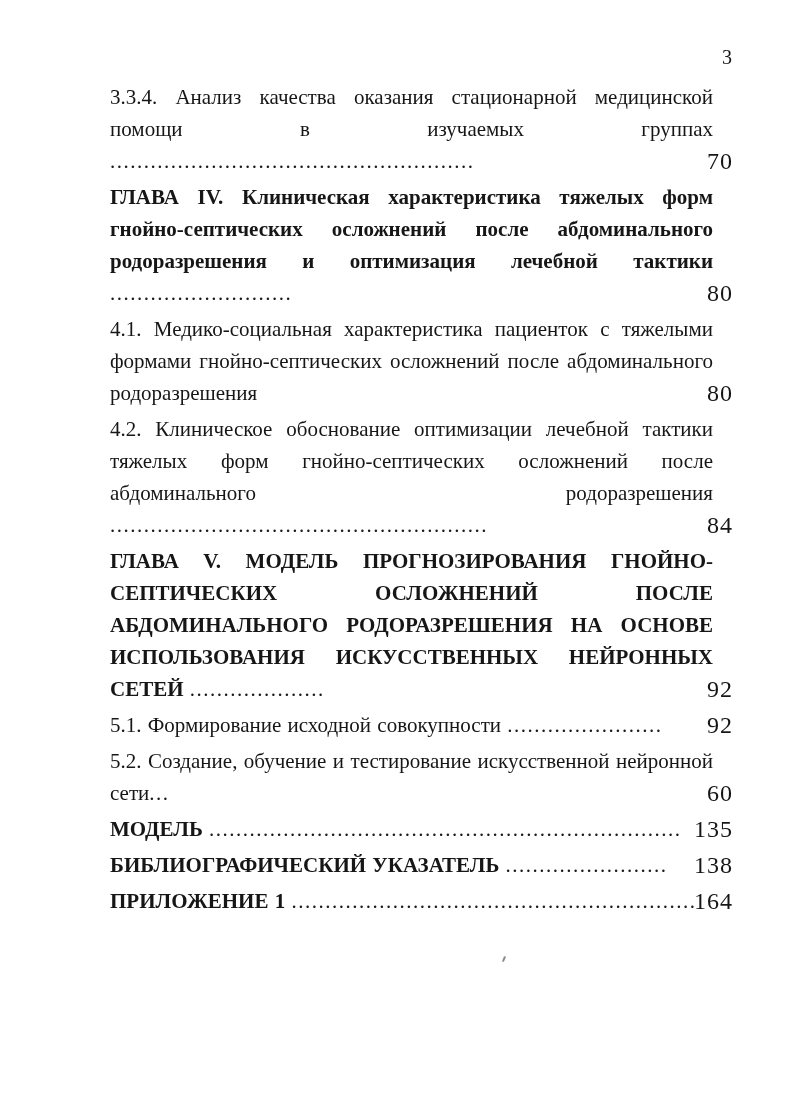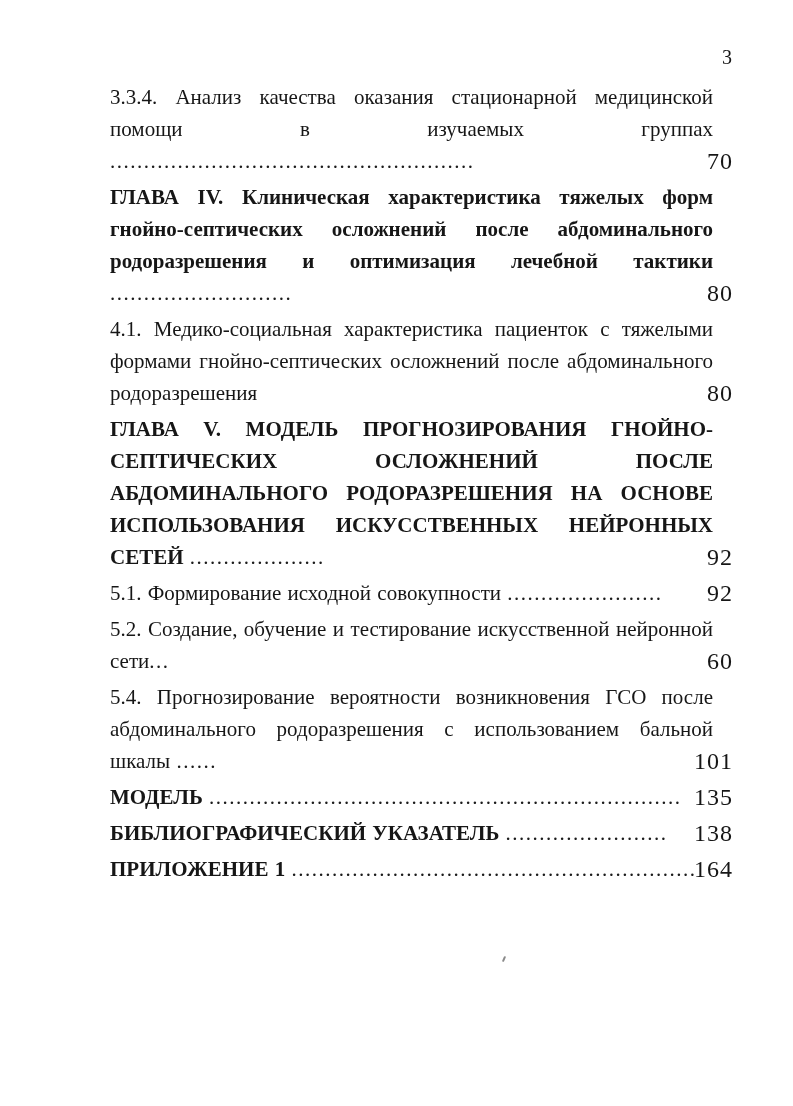--- a/index.html
+++ b/index.html
@@ -80,29 +80,29 @@
 <div class="page">
   <div class="page-number">3</div>
 
   <div class="toc" id="toc">
   <p class="toc-entry"><span class="entry-text">3.3.4. Анализ качества оказания стационарной медицинской помощи в изучаемых группах </span><span class="leader">......................................................</span><span class="entry-page">70</span></p>
 
   <p class="toc-entry bold"><span class="entry-text">ГЛАВА IV. Клиническая характеристика тяжелых форм гнойно-септических осложнений после абдоминального родоразрешения и оптимизация лечебной тактики </span><span class="leader">...........................</span><span class="entry-page">80</span></p>
 
   <p class="toc-entry"><span class="entry-text">4.1. Медико-социальная характеристика пациенток с тяжелыми формами гнойно-септических осложнений после абдоминального родоразрешения</span><span class="leader"></span><span class="entry-page">80</span></p>
 
+  <p class="toc-entry"><span class="entry-text">4.2. Клиническое обоснование оптимизации лечебной тактики тяжелых форм гнойно-септических осложнений после абдоминального родоразрешения </span><span class="leader">........................................................</span><span class="entry-page">84</span></p>
 
   <p class="toc-entry bold"><span class="entry-text">ГЛАВА V. МОДЕЛЬ ПРОГНОЗИРОВАНИЯ ГНОЙНО-СЕПТИЧЕСКИХ ОСЛОЖНЕНИЙ ПОСЛЕ АБДОМИНАЛЬНОГО РОДОРАЗРЕШЕНИЯ НА ОСНОВЕ ИСПОЛЬЗОВАНИЯ ИСКУССТВЕННЫХ НЕЙРОННЫХ СЕТЕЙ </span><span class="leader">....................</span><span class="entry-page">92</span></p>
 
   <p class="toc-entry"><span class="entry-text">5.1. Формирование исходной совокупности </span><span class="leader">.......................</span><span class="entry-page">92</span></p>
 
   <p class="toc-entry"><span class="entry-text">5.2. Создание, обучение и тестирование искусственной нейронной сети</span><span class="leader">...</span><span class="entry-page">60</span></p>
 
 
-  <p class="toc-entry"><span class="entry-text">5.4. Прогнозирование вероятности возникновения ГСО после абдоминального родоразрешения с использованием бальной шкалы </span><span class="leader">......</span><span class="entry-page">101</span></p>
 
 
   <p class="toc-entry bold"><span class="entry-text">МОДЕЛЬ </span><span class="leader">......................................................................</span><span class="entry-page">135</span></p>
 
 
   <p class="toc-entry bold"><span class="entry-text">БИБЛИОГРАФИЧЕСКИЙ УКАЗАТЕЛЬ </span><span class="leader">........................</span><span class="entry-page">138</span></p>
 
   <p class="toc-entry bold"><span class="entry-text">ПРИЛОЖЕНИЕ 1 </span><span class="leader">............................................................</span><span class="entry-page">164</span></p>
 
 </div>

